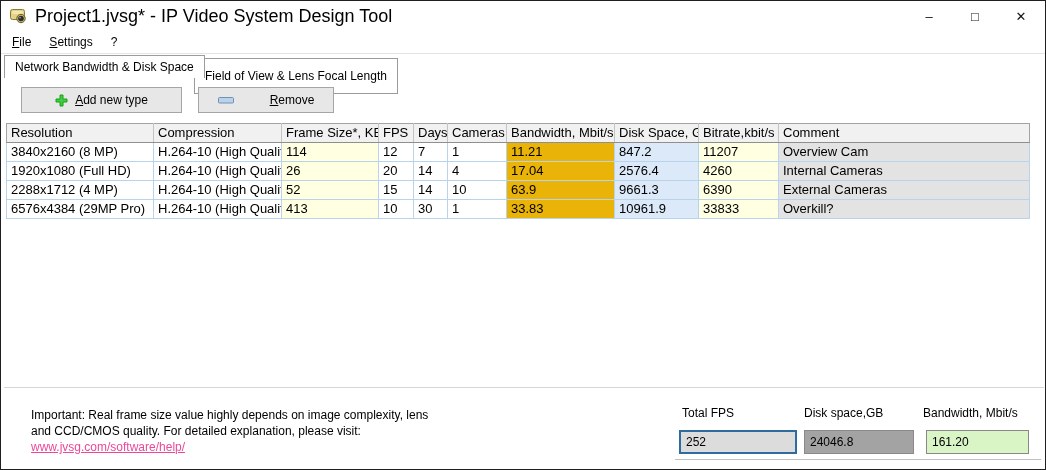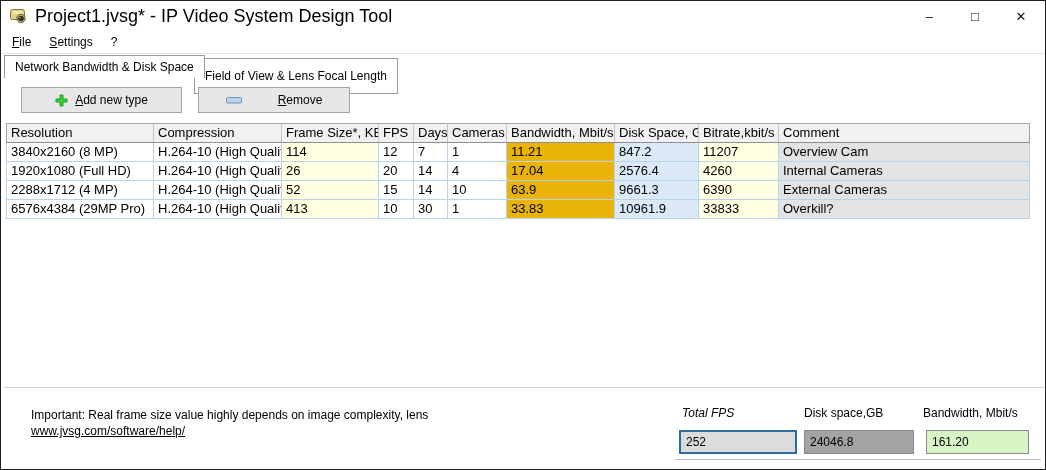--- a/index.html
+++ b/index.html
@@ -29,21 +29,21 @@
     padding: 0 10px; background: #fff; white-space: nowrap; }
   .tab-active { left: 3px; top: 1px; height: 23px;
     border: 1px solid #9b9b9b; border-bottom: none; z-index: 2; }
   .tab-inactive { left: 193px; top: 4px; height: 36px;
     border: 1px solid #9b9b9b; }
   
   .btn { position: absolute; top: 33px; height: 26px; background: #e7e7e7;
     border: 1px solid #a5a5a5; display: flex; align-items: center;
     justify-content: center; gap: 7px; font-size: 12px; }
   .btn-add { left: 20px; width: 161px; }
-  .btn-remove { left: 197px; width: 152px; gap: 36px; }
+  .btn-remove { left: 197px; width: 136px; gap: 36px; }
   .btn .ico { display: inline-flex; }
   
   .grid-wrap { position: absolute; left: 5px; top: 69px; width: 1023px; }
   table.grid { border-collapse: collapse; table-layout: fixed; width: 1023px;
     font-size: 13px; }
   table.grid th { background: #f1f1f1; font-weight: normal; text-align: left;
     height: 18px; padding: 1px 3px 2px 4px; white-space: nowrap; overflow: hidden;
     border: 1px solid #c4c4c4; border-top: 1px solid #a3a3a3;
     border-bottom: 1px solid #8f8f8f; }
   table.grid th:first-child { border-left: 1px solid #a3a3a3; }
@@ -52,23 +52,23 @@
     overflow: hidden; border: 1px solid #b9d3eb; }
   .c-white  { background: #ffffff; }
   .c-yellow { background: #ffffe1; }
   .c-green  { background: #eab308; }
   .c-blue   { background: #dbe9f8; }
   .c-gray   { background: #e3e3e3; }
   
   .bottom-sep { position: absolute; left: 3px; top: 333px; width: 1040px;
     border-top: 1px solid #d6d6d6; }
   .note { position: absolute; left: 30px; top: 353px; line-height: 16px; }
-  .note a { color: #000000; text-decoration: underline; cursor: pointer; }
+  .note a { color: #ec4899; text-decoration: underline; cursor: pointer; }
   .total-label { position: absolute; top: 352px; white-space: nowrap; }
-  .tl-0 { left: 681px; font-style: italic; } .tl-1 { left: 803px; } .tl-2 { left: 922px; }
+  .tl-0 { left: 681px; } .tl-1 { left: 803px; } .tl-2 { left: 922px; }
   .field { position: absolute; top: 376px; height: 24px; display: flex;
     align-items: center; padding-left: 5px; font-size: 12px; }
   .f-0 { left: 678px; width: 118px; background: #dcdcdc; border: 2px solid #2e6b9e; }
   .f-1 { left: 803px; width: 110px; background: #a3a3a3; border: 1px solid #898989; }
   .f-2 { left: 925px; width: 103px; background: #d9f5c6; border: 1px solid #898989; }
   .totals-groove { position: absolute; left: 674px; top: 405px; width: 366px;
     border-top: 1px solid #c0c0c0; }
   u { text-decoration: underline; }
 </style>
 </head>
@@ -210,20 +210,21 @@
             <td class="c-gray">Overkill?</td>
           </tr>
         </tbody>
       </table>
     </div>
 
     <div class="bottom-sep"></div>
 
     <div class="note">
       <div>Important: Real frame size value highly depends on image complexity, lens</div>
+      <div>and CCD/CMOS quality. For detailed explanation, please visit:</div>
       <a>www.jvsg.com/software/help/</a>
     </div>
 
     <span class="total-label tl-0">Total FPS</span>
     <span class="total-label tl-1">Disk space,GB</span>
     <span class="total-label tl-2">Bandwidth, Mbit/s</span>
 
     <div class="field f-0">252</div>
     <div class="field f-1">24046.8</div>
     <div class="field f-2">161.20</div>

